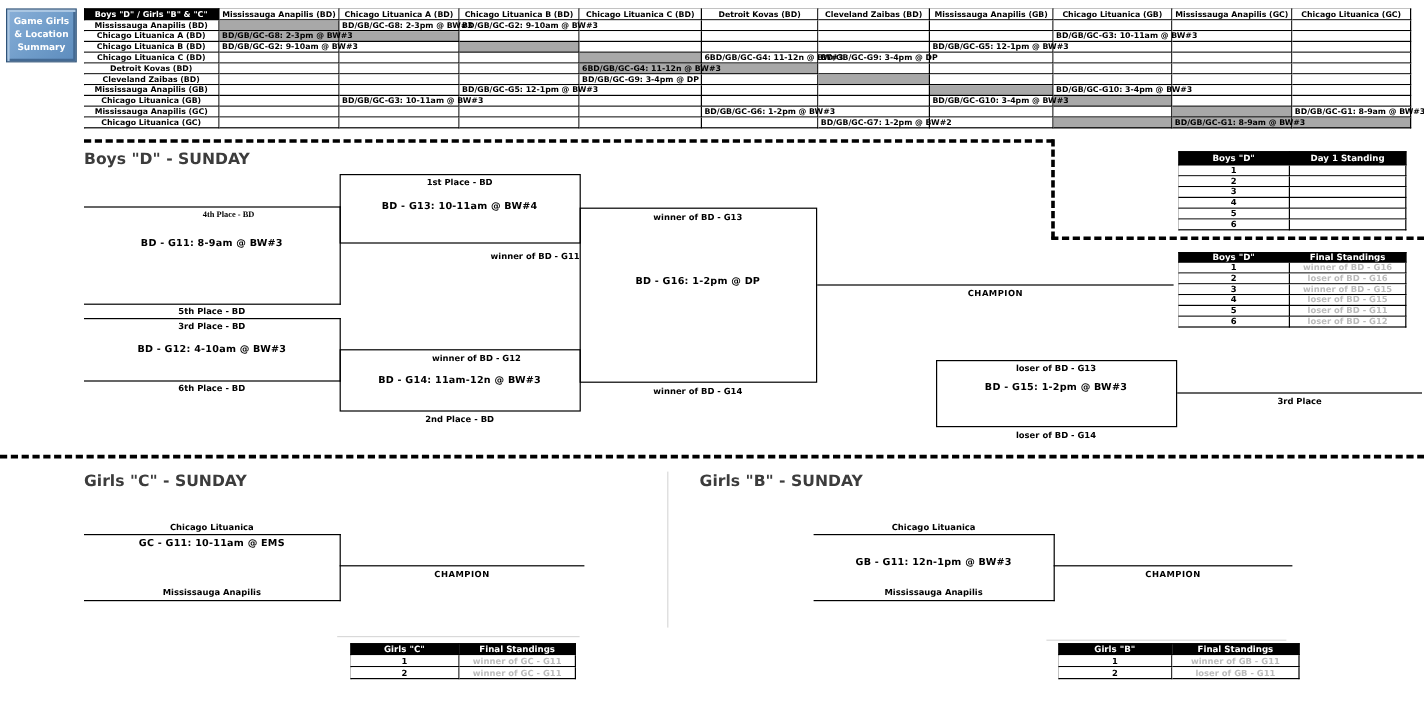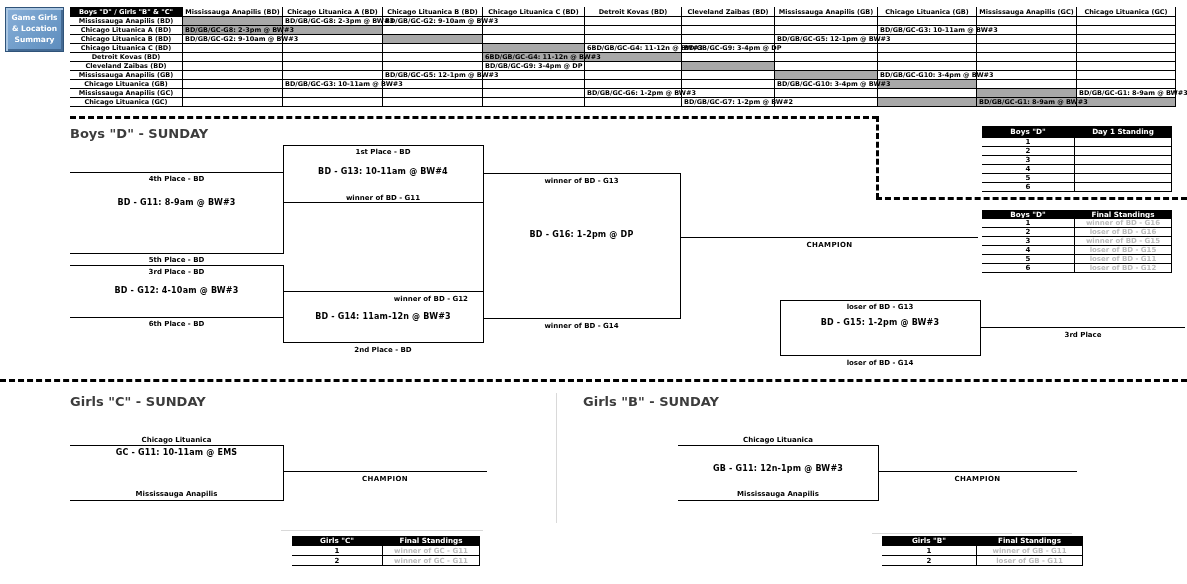--- a/index.html
+++ b/index.html
@@ -244,38 +244,38 @@
 
   <div class="faint-v" style="left:556px;top:393px;height:130px;"></div>
   <div class="faint-h" style="left:281px;top:530px;width:202px;"></div>
   <div class="faint-h" style="left:872px;top:533px;width:200px;"></div>
 
   <div class="title" style="left:70px;top:126px;">Boys "D" - SUNDAY</div>
 
   <div class="lh" style="left:70px;top:172px;width:214px;"></div>
   <div class="lh" style="left:70px;top:253px;width:214px;"></div>
   <div class="lv" style="left:283px;top:172px;height:82px;"></div>
-  <div class="lbl" style="left:70px;top:175px;width:213px;">4th Place - BD</div>
+  <div class="lbl" style="left:84px;top:175px;width:213px;font-family:Liberation Serif, serif;">4th Place - BD</div>
   <div class="game" style="left:70px;top:198px;width:213px;">BD - G11: 8-9am @ BW#3</div>
   <div class="lbl" style="left:70px;top:256px;width:213px;">5th Place - BD</div>
 
   <div class="lh" style="left:70px;top:265px;width:214px;"></div>
   <div class="lh" style="left:70px;top:317px;width:214px;"></div>
   <div class="lv" style="left:283px;top:265px;height:53px;"></div>
   <div class="lbl" style="left:70px;top:268px;width:213px;">3rd Place - BD</div>
   <div class="game" style="left:70px;top:286px;width:213px;">BD - G12: 4-10am @ BW#3</div>
   <div class="lbl" style="left:70px;top:320px;width:213px;">6th Place - BD</div>
 
   <div class="box" style="left:283px;top:145px;width:201px;height:58px;"></div>
   <div class="lbl" style="left:283px;top:148px;width:200px;">1st Place - BD</div>
   <div class="game" style="left:283px;top:167px;width:200px;">BD - G13: 10-11am @ BW#4</div>
-  <div class="lbl" style="left:283px;top:194px;width:200px;">winner of BD - G11</div>
+  <div class="lbl" style="left:283px;top:210px;width:200px;text-align:right;">winner of BD - G11</div>
 
   <div class="box" style="left:283px;top:291px;width:201px;height:52px;"></div>
-  <div class="lbl" style="left:268px;top:295px;width:200px;text-align:right;">winner of BD - G12</div>
+  <div class="lbl" style="left:297px;top:295px;width:200px;">winner of BD - G12</div>
   <div class="game" style="left:283px;top:312px;width:200px;">BD - G14: 11am-12n @ BW#3</div>
   <div class="lbl" style="left:283px;top:346px;width:200px;">2nd Place - BD</div>
 
   <div class="box" style="left:483px;top:173px;width:198px;height:146px;"></div>
   <div class="lbl" style="left:483px;top:177px;width:197px;">winner of BD - G13</div>
   <div class="game" style="left:483px;top:230px;width:197px;">BD - G16: 1-2pm @ DP</div>
   <div class="lbl" style="left:483px;top:322px;width:197px;">winner of BD - G14</div>
   <div class="lh" style="left:681px;top:237px;width:297px;"></div>
   <div class="lbl" style="left:681px;top:241px;width:297px;letter-spacing:.4px;">CHAMPION</div>
 

